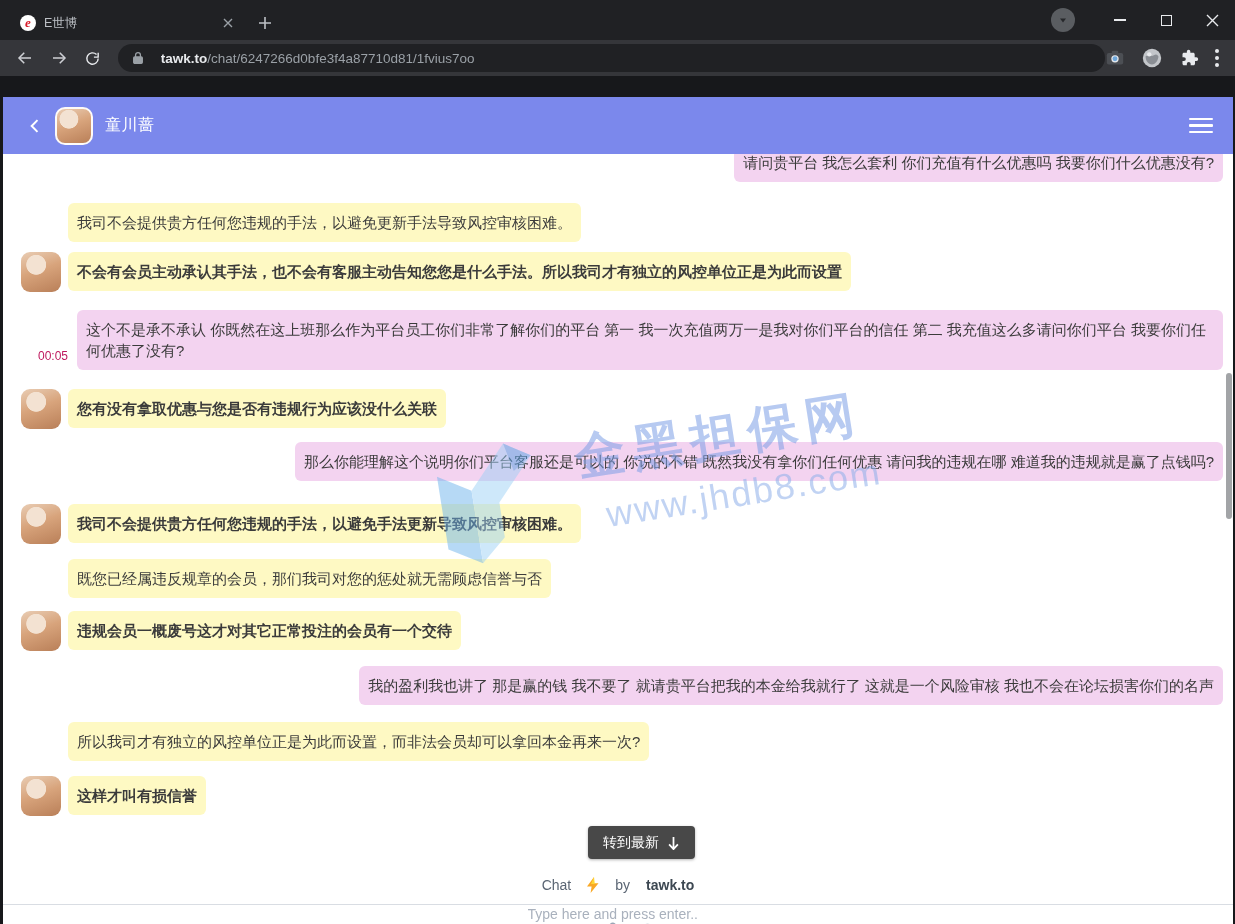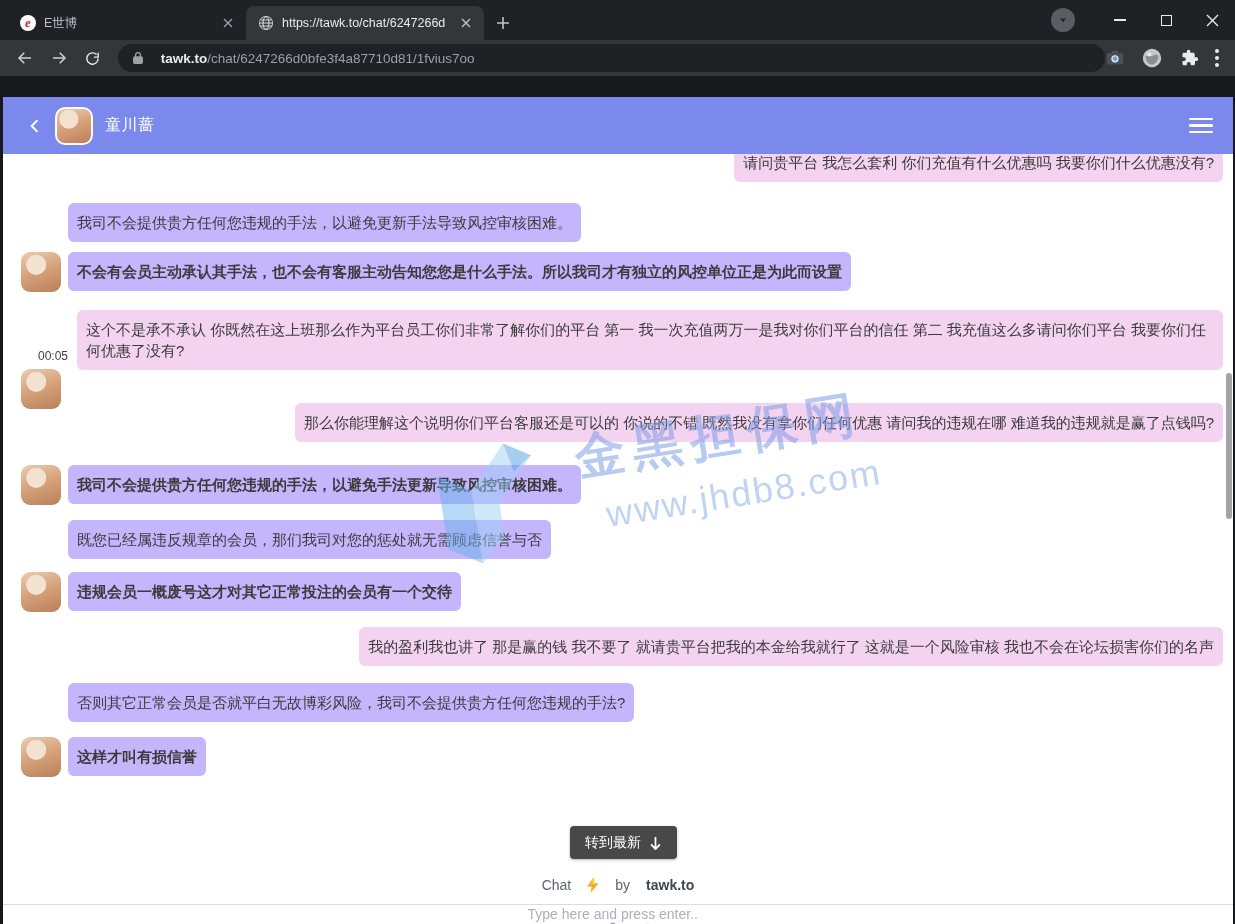--- a/index.html
+++ b/index.html
@@ -42,27 +42,27 @@
   .hamburger span { display:block; height:2.5px; background:#fff; border-radius:1px; }
 
   .chat-body { position:absolute; top:57px; left:0; width:100%; height:711px; background:#fff; overflow:hidden; }
 
   .row { position:relative; padding:0 10px 0 18px; display:flex; }
   .row.agent { justify-content:flex-start; }
   .row.visitor { justify-content:flex-end; }
   .row.has-avatar { padding-left:65px;font-weight:bold; }
   .avatar { position:absolute; left:18px; top:50%; transform:translateY(-50%); width:40px; height:40px; border-radius:9px;
     background:radial-gradient(circle at 38% 32%, #f3e2d2 0 26%, transparent 28%), linear-gradient(160deg,#e9cdb4 0%,#d8a47c 45%,#b97f58 100%); }
-  .row.agent .bubble { margin-left:47px; background:#c4b5fd; }
+  .row.agent .bubble { margin-left:47px; background:#fef9c3; }
   .row.agent.has-avatar .bubble { margin-left:0; }
   .row.visitor .bubble { background:#f3d3f0; }
   .bubble { padding:9px 9px; border-radius:6px; font-size:15px; line-height:1.4; color:#3b3b3b; max-width:1146px; }
-  .timestamp { align-self:flex-end; font-size:12px; color:#404040; margin-right:9px; margin-bottom:7px; flex:none; }
-
-  .jump-btn { position:absolute; left:567px; top:672px; height:33px; background:#484848; color:#fff; border:none; border-radius:4px;
+  .timestamp { align-self:flex-end; font-size:12px; color:#be185d; margin-right:9px; margin-bottom:7px; flex:none; }
+
+  .jump-btn { position:absolute; left:585px; top:672px; height:33px; background:#484848; color:#fff; border:none; border-radius:4px;
     display:flex; align-items:center; gap:8px; padding:0 15px; font-size:14px; box-shadow:0 1px 3px rgba(0,0,0,.3); }
 
   .scroll-thumb { position:absolute; right:1px; top:219px; width:6px; height:146px; background:#a2a4a7; border-radius:3px; }
 
   .watermark { position:absolute; left:415px; top:248px; display:flex; align-items:flex-start; gap:2px; pointer-events:none; opacity:.55; transform:rotate(-9deg); }
   .wm-text { padding-top:12px; }
   .wm-title { font-size:50px; font-weight:bold; color:#7d9fe6; letter-spacing:8px; white-space:nowrap; }
   .wm-url { font-size:36px; color:#8fb0ea; letter-spacing:2px; white-space:nowrap; margin-top:6px; margin-left:22px; }
 
   .branding { position:absolute; top:768px; left:0; width:100%; height:39px; display:flex; align-items:center; justify-content:center; gap:16px; font-size:14px; color:#5a6573; }
@@ -80,36 +80,20 @@
   <div class="tabstrip">
     <div class="tab">
       <span class="favicon elogo">e</span>
       <span class="title">E世博</span>
       <span class="tab-close">
         <svg width="10" height="10" viewBox="0 0 10 10">
             <path d="M1 1l8 8M9 1l-8 8" stroke="#9aa0a6" stroke-width="1.4"></path>
           </svg>
       </span>
     </div>
-    <div class="tab active">
-      <span class="favicon">
-        <svg width="16" height="16" viewBox="0 0 16 16">
-            <circle cx="8" cy="8" r="7" fill="#dfe1e5"></circle>
-            <circle cx="8" cy="8" r="6.2" fill="#35363a"></circle>
-            <ellipse cx="8" cy="8" rx="3" ry="6.2" fill="none" stroke="#dfe1e5" stroke-width="1"></ellipse>
-            <path d="M1.8 8h12.4M2.6 5h10.8M2.6 11h10.8" stroke="#dfe1e5" stroke-width="1" fill="none"></path>
-          </svg>
-      </span>
-      <span class="title">https://tawk.to/chat/6247266d</span>
-      <span class="tab-close">
-        <svg width="10" height="10" viewBox="0 0 10 10">
-            <path d="M1 1l8 8M9 1l-8 8" stroke="#c0c3c7" stroke-width="1.4"></path>
-          </svg>
-      </span>
-    </div>
     <div class="newtab-btn">
       <svg width="14" height="14" viewBox="0 0 14 14">
           <path d="M7 1v12M1 7h12" stroke="#bdc1c6" stroke-width="1.6"></path>
         </svg>
     </div>
   </div>
   <div class="titlebar-right">
     <div class="media-btn">
       <svg width="10" height="10" viewBox="0 0 10 10">
           <path d="M2 3.5h6L5 7.5z" fill="#26282b"></path>
@@ -210,20 +194,21 @@
       <div class="bubble">不会有会员主动承认其手法，也不会有客服主动告知您您是什么手法。所以我司才有独立的风控单位正是为此而设置</div>
     </div>
 
     <div class="row visitor" style="margin-top:19px">
       <div class="timestamp">00:05</div>
       <div class="bubble">这个不是承不承认 你既然在这上班那么作为平台员工你们非常了解你们的平台 第一 我一次充值两万一是我对你们平台的信任 第二 我充值这么多请问你们平台 我要你们任何优惠了没有?</div>
     </div>
 
     <div class="row agent has-avatar" style="margin-top:19px">
       <div class="avatar"></div>
+      <div class="bubble">您有没有拿取优惠与您是否有违规行为应该没什么关联</div>
     </div>
 
     <div class="row visitor" style="margin-top:14px">
       <div class="bubble">那么你能理解这个说明你们平台客服还是可以的 你说的不错 既然我没有拿你们任何优惠 请问我的违规在哪 难道我的违规就是赢了点钱吗?</div>
     </div>
 
     <div class="row agent has-avatar" style="margin-top:23px">
       <div class="avatar"></div>
       <div class="bubble">我司不会提供贵方任何您违规的手法，以避免手法更新导致风控审核困难。</div>
     </div>
@@ -236,21 +221,21 @@
     <div class="row agent has-avatar" style="margin-top:13px">
       <div class="avatar"></div>
       <div class="bubble">违规会员一概废号这才对其它正常投注的会员有一个交待</div>
     </div>
 
     <div class="row visitor" style="margin-top:16px">
       <div class="bubble">我的盈利我也讲了 那是赢的钱 我不要了 就请贵平台把我的本金给我就行了 这就是一个风险审核 我也不会在论坛损害你们的名声</div>
     </div>
 
     <div class="row agent" style="margin-top:17px">
-      <div class="bubble">否则其它正常会员是否就平白无故博彩风险，我司不会提供贵方任何您违规的手法?</div>
+      <div class="bubble">所以我司才有独立的风控单位正是为此而设置，而非法会员却可以拿回本金再来一次?</div>
     </div>
 
     <div class="row agent has-avatar" style="margin-top:15px">
       <div class="avatar"></div>
       <div class="bubble">这样才叫有损信誉</div>
     </div>
 
     <div class="watermark">
       <svg width="160" height="160" viewBox="0 0 100 100">
         <polygon points="14,26 34,38 34,84 14,72" fill="#6db2ec" opacity=".9"></polygon>

